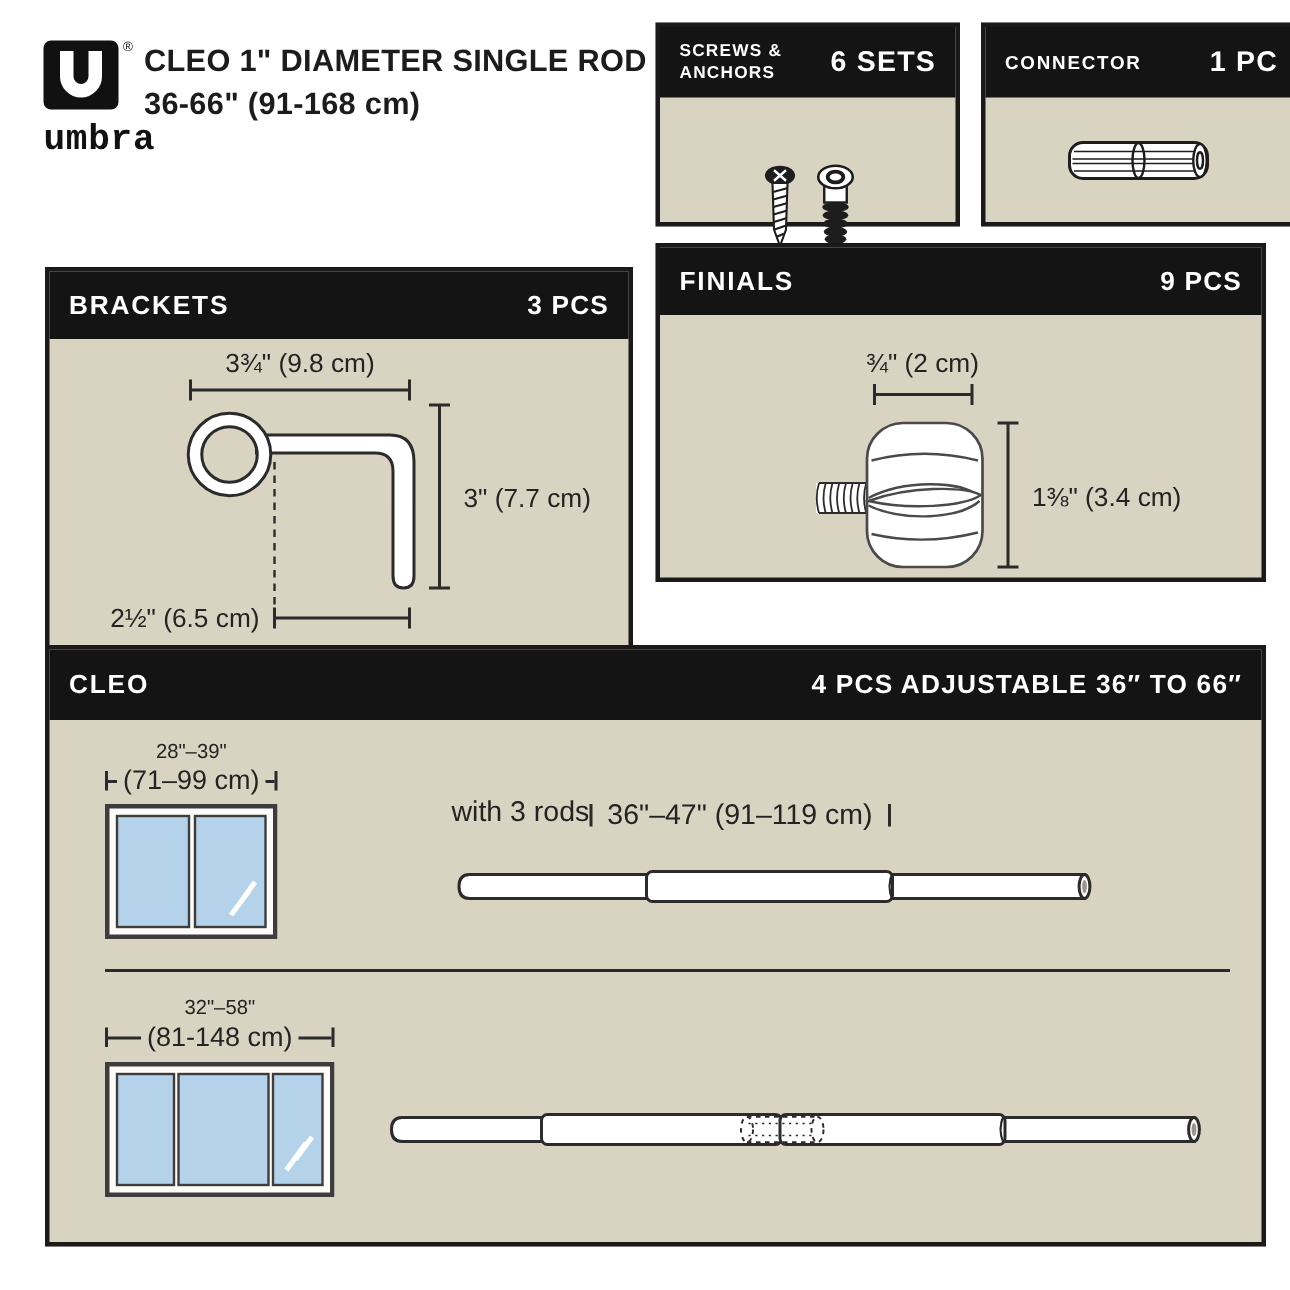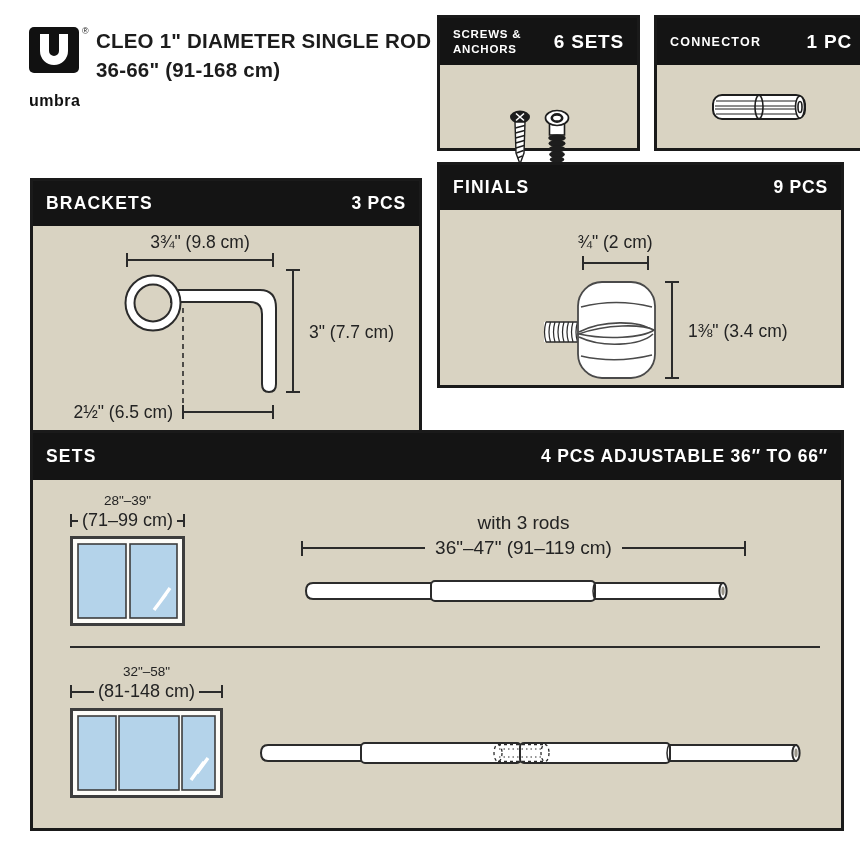--- a/index.html
+++ b/index.html
@@ -1,21 +1,21 @@
 <!DOCTYPE html>
 <html><head>
 <meta charset="utf-8">
 <style>
   html,body{margin:0;padding:0;}
   body{width:860px;height:860px;background:#ffffff;font-family:"Liberation Sans",sans-serif;color:#1d1d1d;position:relative;overflow:hidden;}
   .abs{position:absolute;}
 
   
   .brand{left:28px;top:24px;width:60px;}
-  .brand-word{font-size:16px;font-weight:bold;letter-spacing:0.5px;color:#111;margin-top:14px;margin-left:1px;}
+  .brand-word{font-size:24px;font-weight:bold;letter-spacing:0.5px;color:#111;margin-top:1px;margin-left:1px;font-family:Liberation Mono, monospace;}
   .title-block{left:96px;top:26px;}
   .title-block div{font-size:20.5px;font-weight:bold;color:#1c1c1c;line-height:29px;letter-spacing:0.2px;}
 
   
   .panel{position:absolute;border:3px solid #1a1a1a;display:flex;flex-direction:column;box-sizing:border-box;background:#d9d3c2;}
   .panel-head{background:#141414;color:#fff;display:flex;justify-content:space-between;align-items:center;padding:0 13px;flex:0 0 auto;}
   .panel-body{flex:1;position:relative;}
   .p-title{font-weight:bold;letter-spacing:1.2px;}
   .p-qty{font-weight:bold;letter-spacing:0.8px;white-space:nowrap;}
 
@@ -40,21 +40,21 @@
   
   .rods-body{position:relative;}
   .dim-row{display:flex;align-items:center;}
   .tick{width:2px;background:#2b2b2b;flex:0 0 auto;}
   .seg{flex:1;height:2px;background:#2b2b2b;}
   .dim-label{white-space:nowrap;color:#232323;}
   .win-dim{position:absolute;display:flex;flex-direction:column;align-items:stretch;}
   .win-dim .range{font-size:13.5px;text-align:center;color:#232323;margin-bottom:2px;}
   .win-dim .tick{height:13px;}
   .win-dim .dim-label{font-size:18px;padding:0 4px;}
-  .rod-block{position:absolute;display:flex;flex-direction:column;}
+  .rod-block{position:absolute;display:flex;flex-direction:row;margin-top:19px;}
   .rod-block .label{font-size:19px;text-align:center;color:#232323;margin-bottom:3px;}
   .rod-block .tick{height:15px;}
   .rod-block .dim-label{font-size:19px;padding:0 10px;}
   .divider{position:absolute;height:2px;background:#2b2b2b;}
   svg text{font-family:"Liberation Sans",sans-serif;fill:#232323;}
 </style>
 </head>
 <body>
 
 <div class="abs brand">
@@ -160,21 +160,21 @@
       <path d="M139 127 C162 138 200 136 213 124" stroke="#4a4a4a" stroke-width="1.6" fill="none"></path>
       <path d="M141 146 Q176 154 212 145" stroke="#4a4a4a" stroke-width="1.6" fill="none"></path>
       <path d="M225 72 H239 M232 72 V168 M225 168 H239" stroke="#2b2b2b" stroke-width="2" fill="none"></path>
       <text x="248" y="127" font-size="17.5" text-anchor="start">1⅜" (3.4 cm)</text>
     </svg>
   </div>
 </section>
 
 <section class="panel panel-rods">
   <div class="panel-head">
-    <span class="p-title">SETS</span>
+    <span class="p-title">CLEO</span>
     <span class="p-qty">4 PCS ADJUSTABLE 36″ TO 66″</span>
   </div>
   <div class="panel-body rods-body">
 
     <div class="win-dim" style="left:37px;top:13px;width:115px;">
       <div class="range">28"–39"</div>
       <div class="dim-row">
         <div class="tick"></div>
           <div class="seg"></div>
         <span class="dim-label">(71–99 cm)</span>

